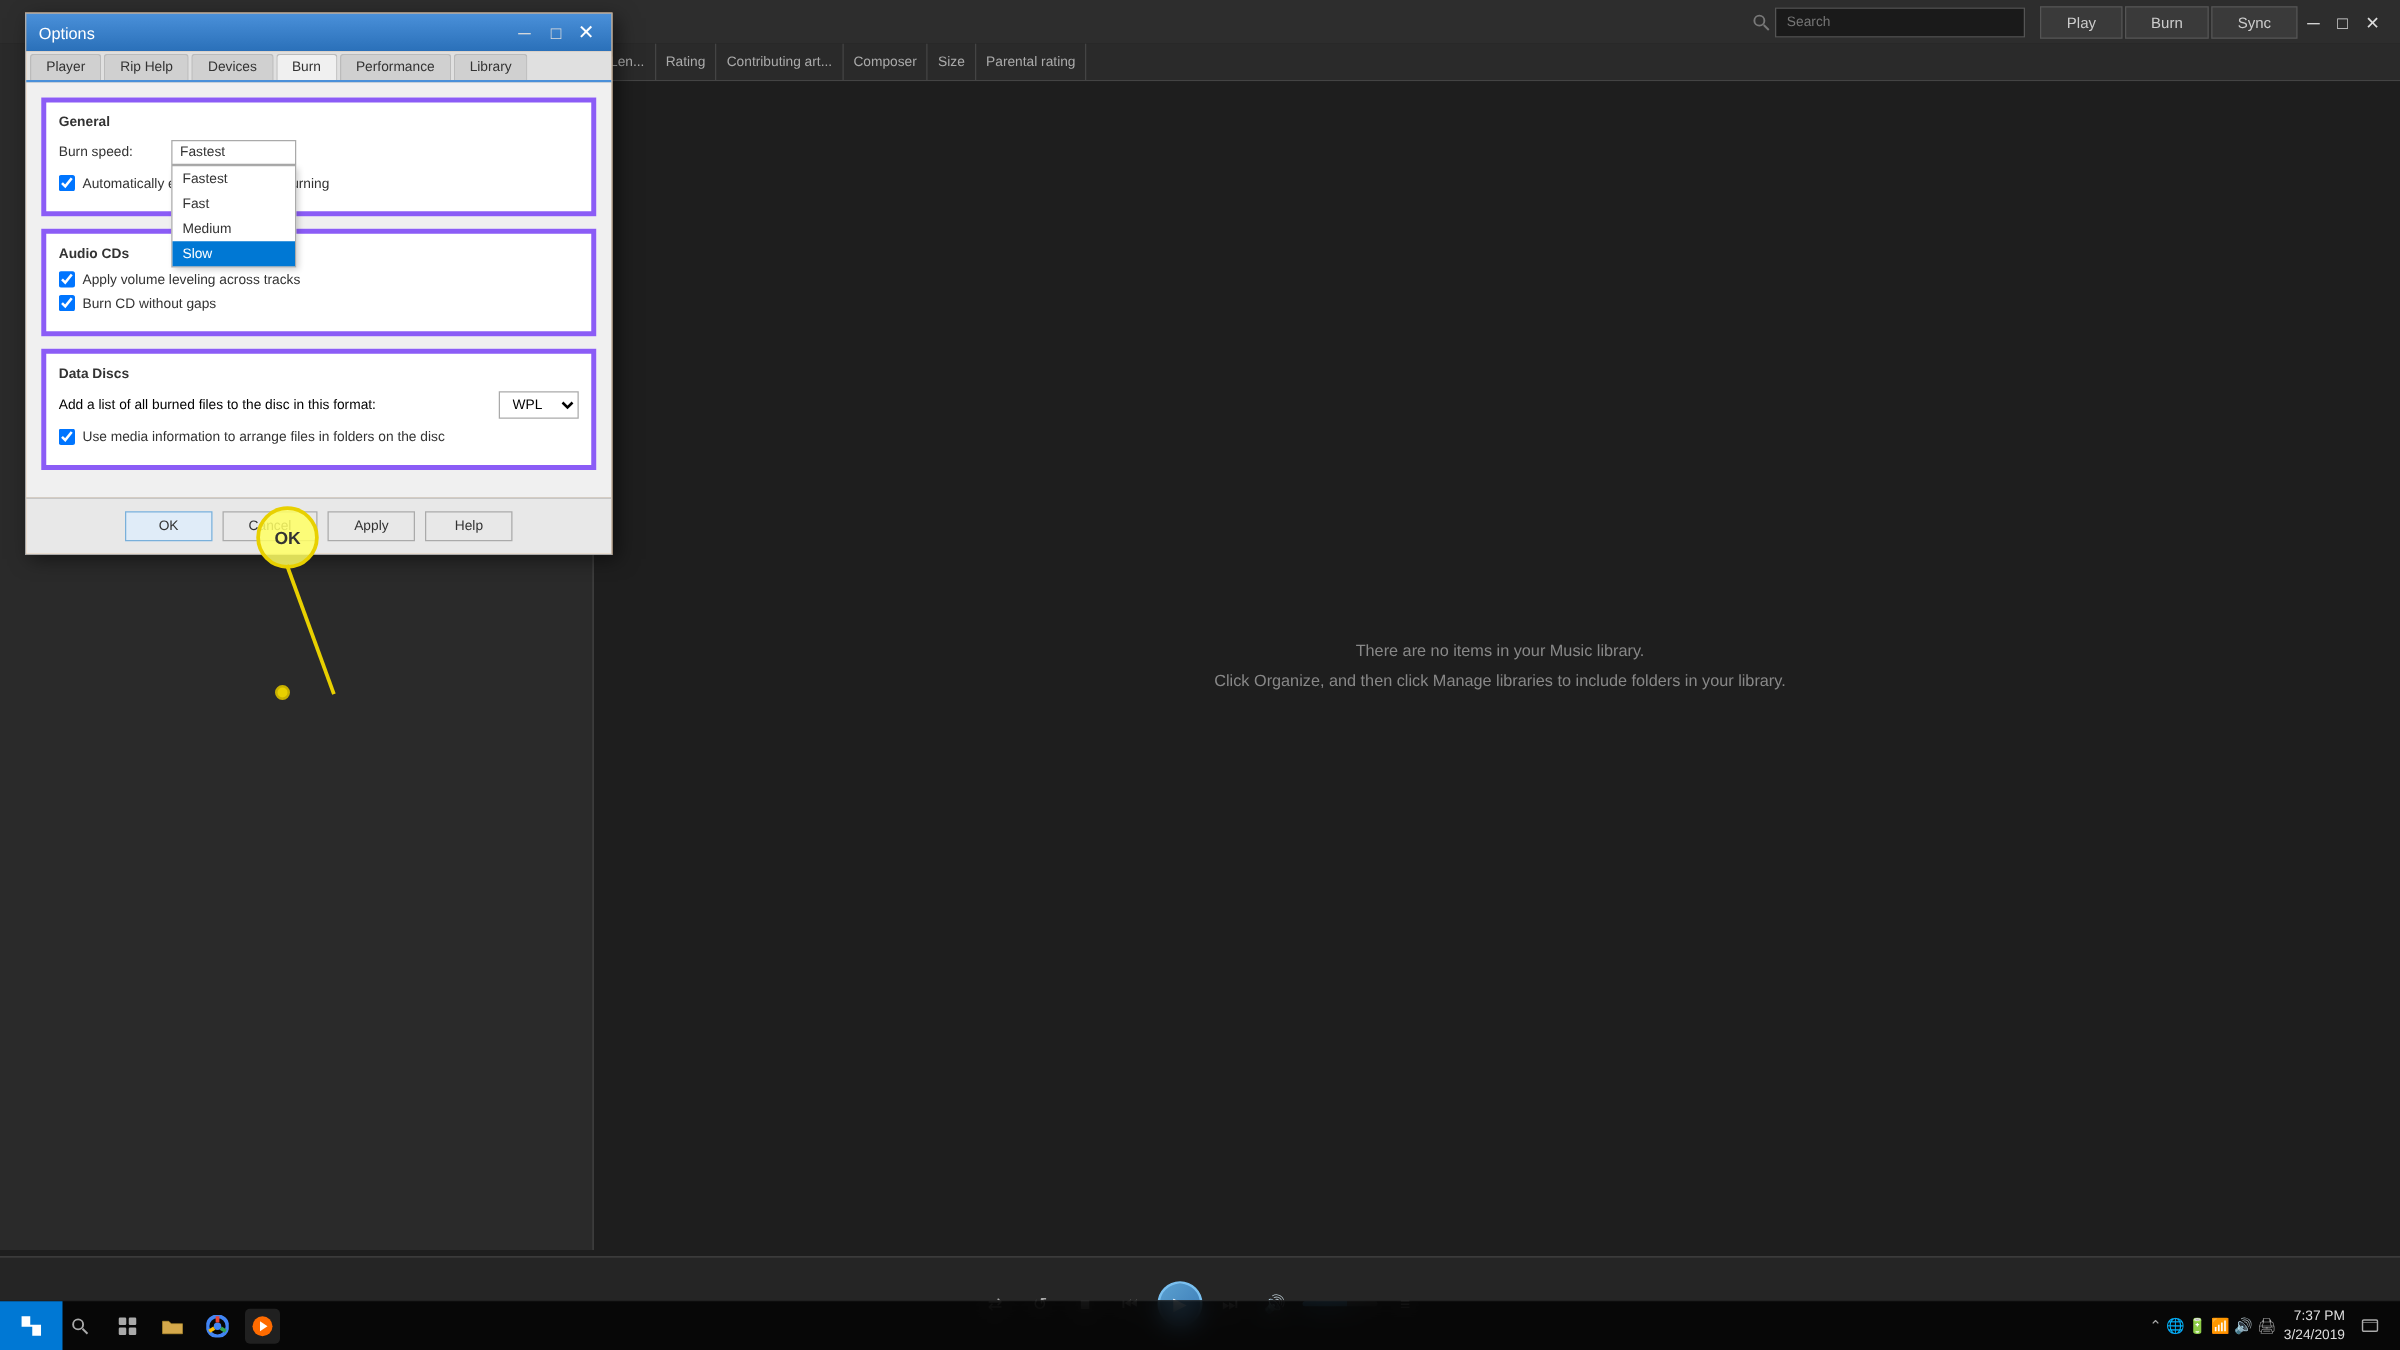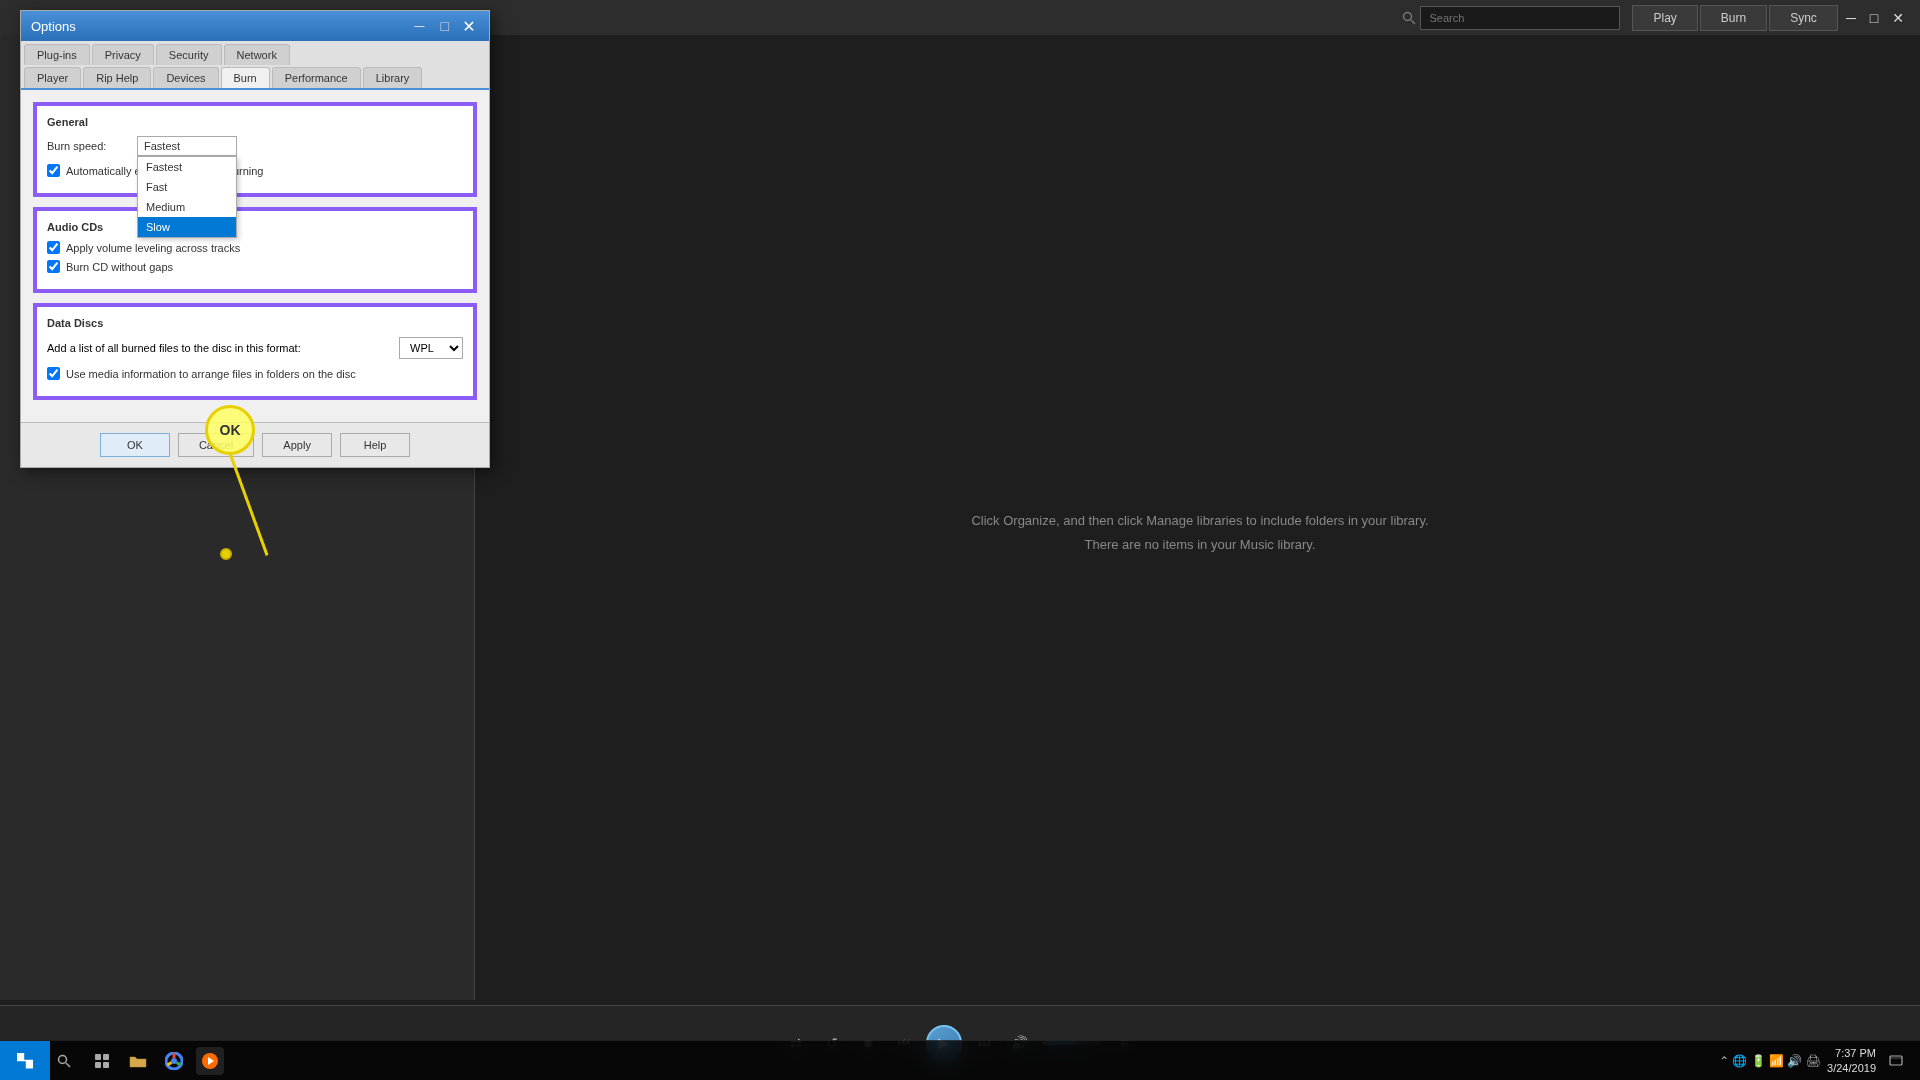--- a/index.html
+++ b/index.html
@@ -522,25 +522,33 @@
     <button class="wmp-toolbar-btn">Play</button>
     <button class="wmp-toolbar-btn">Burn</button>
     <button class="wmp-toolbar-btn">Sync</button>
     <button class="win-min-btn">─</button>
     <button class="win-max-btn">□</button>
     <button class="win-close-btn">✕</button>
   </div>
 
   <div class="wmp-sidebar"></div>
 
+  <div class="wmp-columns">
+    <div class="wmp-col">Len...</div>
+    <div class="wmp-col">Rating</div>
+    <div class="wmp-col">Contributing art...</div>
+    <div class="wmp-col">Composer</div>
+    <div class="wmp-col">Size</div>
+    <div class="wmp-col">Parental rating</div>
+  </div>
 
   <div class="wmp-content">
     <div class="wmp-empty-msg">
+      <div>There are no items in your Music library.</div>
       <div>Click Organize, and then click Manage libraries to include folders in your library.</div>
-      <div>There are no items in your Music library.</div>
     </div>
   </div>
 
   <div class="wmp-player-controls">
     <button class="control-btn">⇄</button>
     <button class="control-btn">↺</button>
     <button class="control-btn">■</button>
     <button class="control-btn">⏮</button>
     <button class="control-btn play-btn">▶</button>
     <button class="control-btn">⏭</button>
@@ -555,26 +563,20 @@
 
   <div class="dialog-titlebar">
     <span class="dialog-title">Options</span>
     <div style="display:flex; gap:4px;">
       <button class="win-min-btn">─</button>
       <button class="win-max-btn">□</button>
       <button class="dialog-close">✕</button>
     </div>
   </div>
 
-  <div class="all-tabs">
-    <div class="tab-item">Plug-ins</div>
-    <div class="tab-item">Privacy</div>
-    <div class="tab-item">Security</div>
-    <div class="tab-item">Network</div>
-  </div>
 
   <div class="all-tabs" style="background:#e0e0e0; padding-top:2px; border-bottom: 2px solid #4a90d9;">
     <div class="tab-item">Player</div>
     <div class="tab-item">Rip Help</div>
     <div class="tab-item">Devices</div>
     <div class="tab-item active-tab">Burn</div>
     <div class="tab-item">Performance</div>
     <div class="tab-item">Library</div>
   </div>
 

